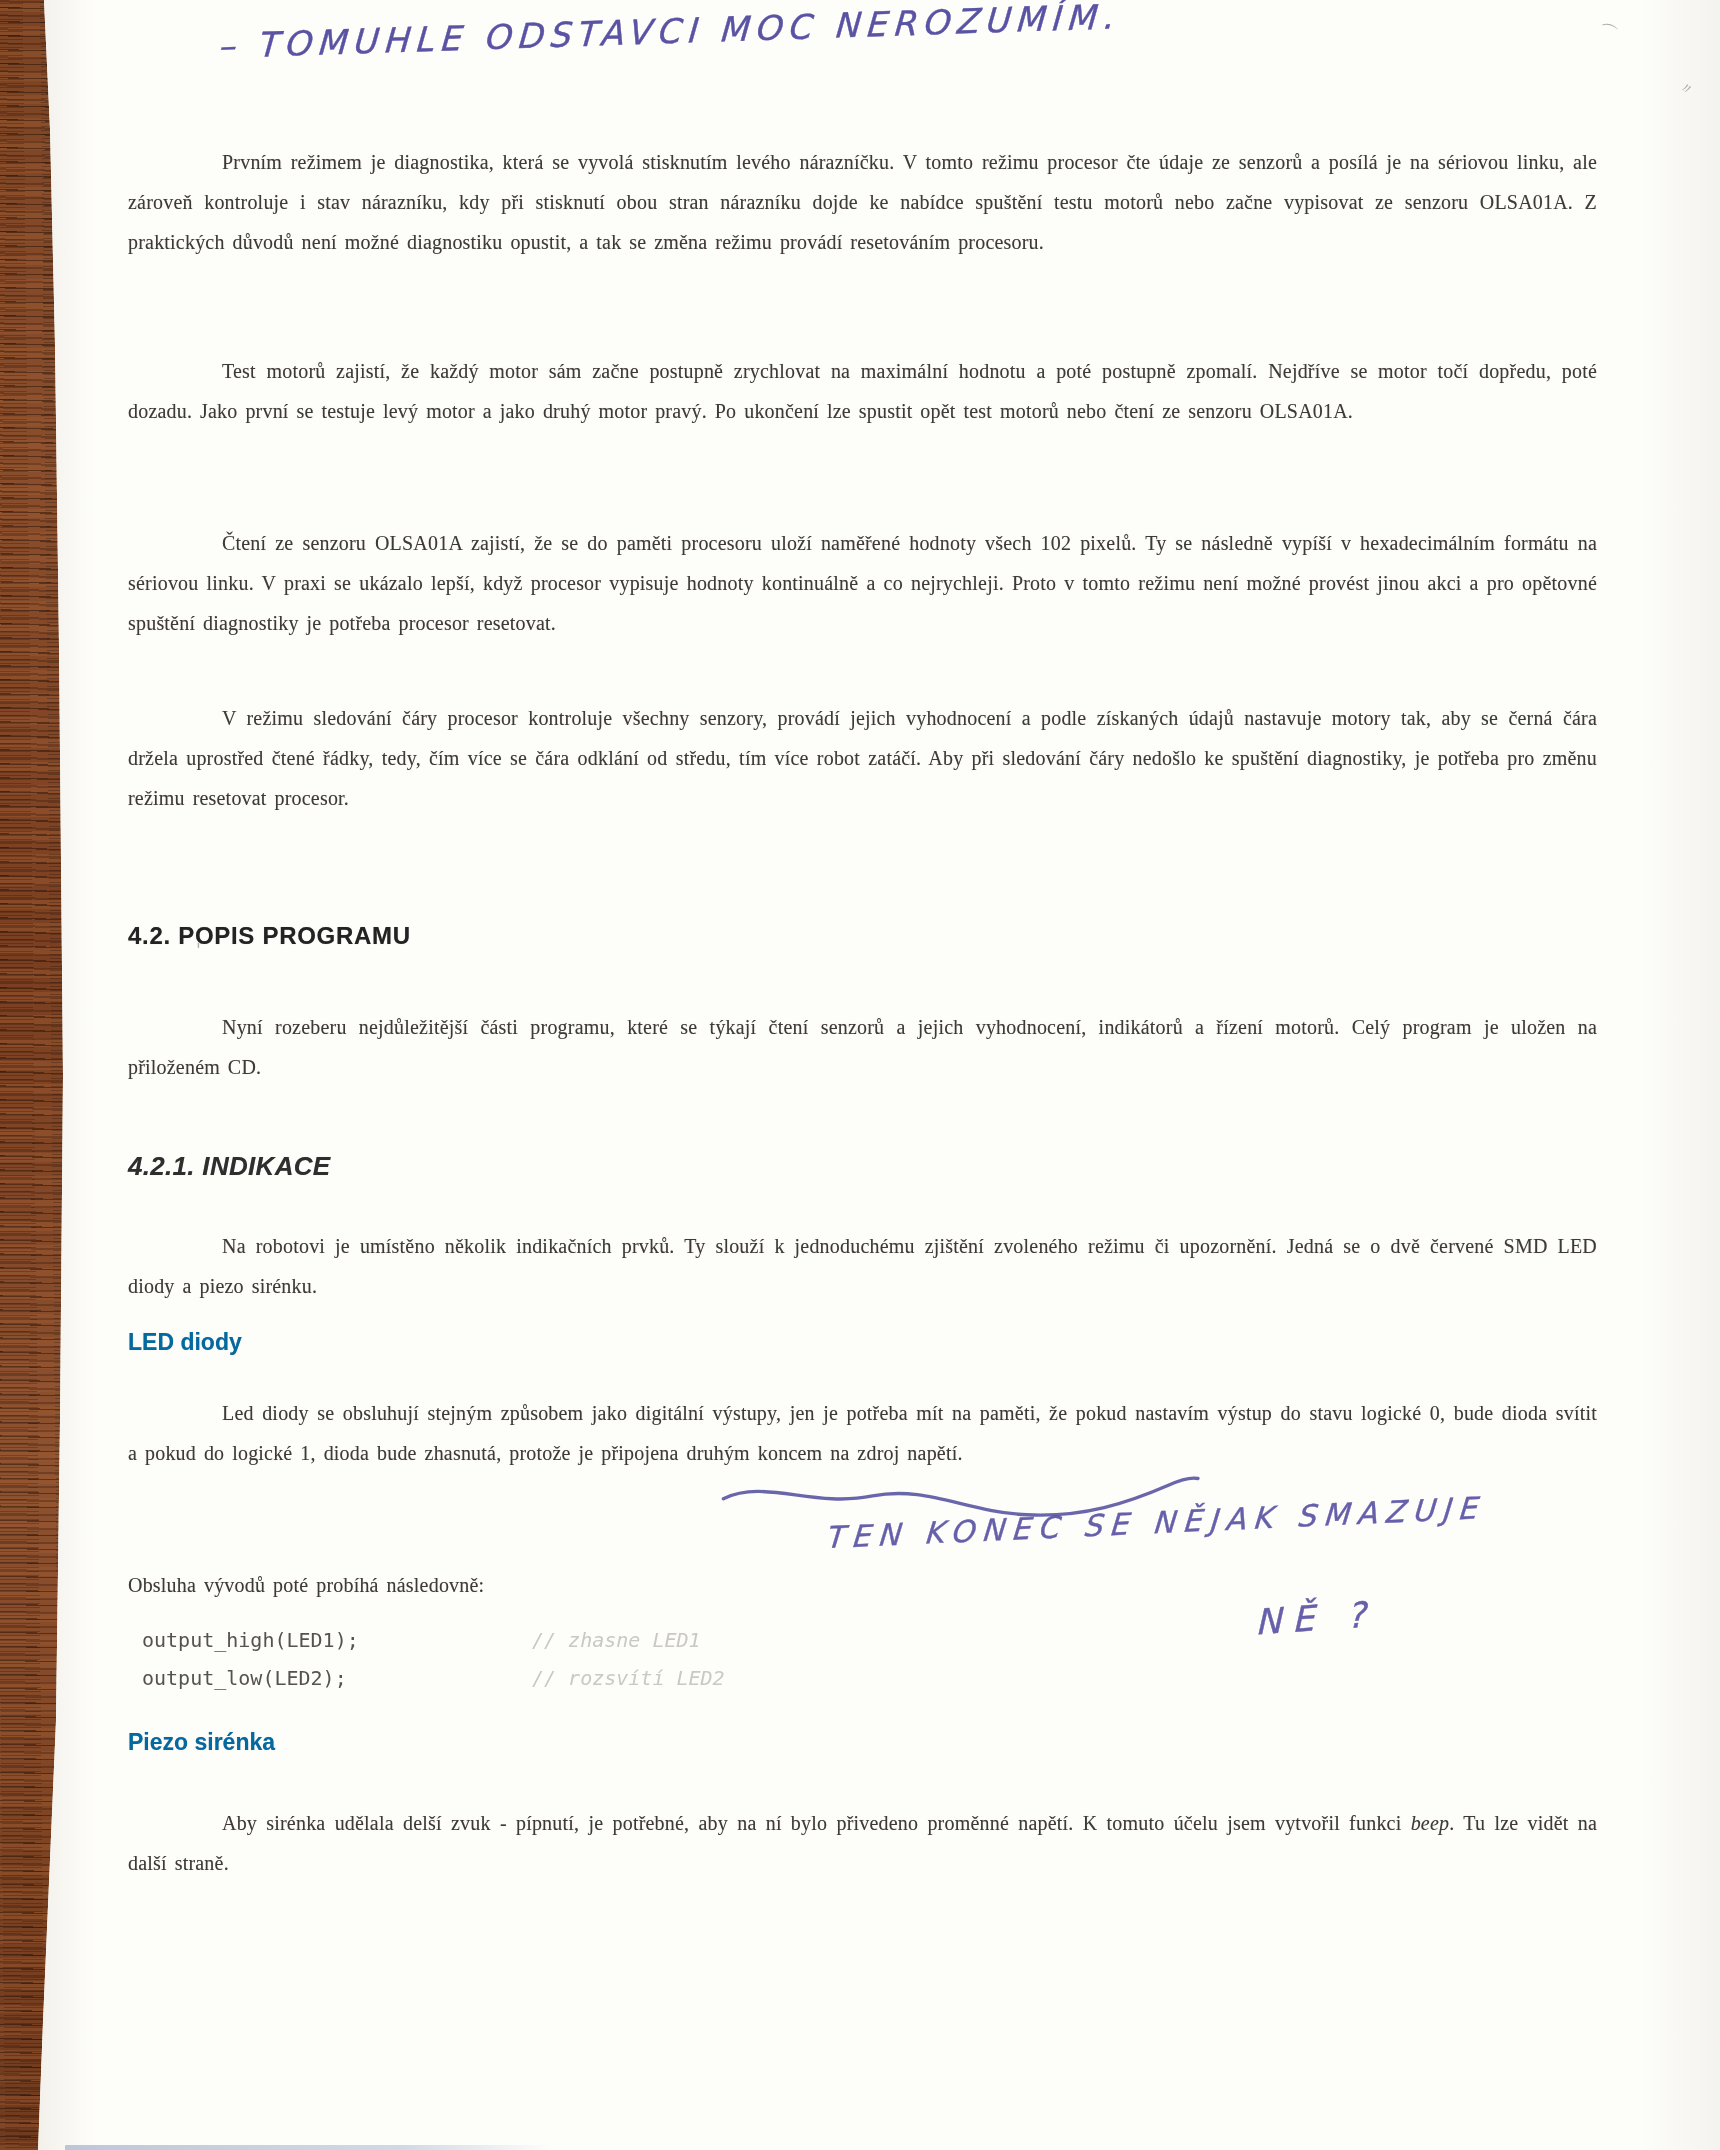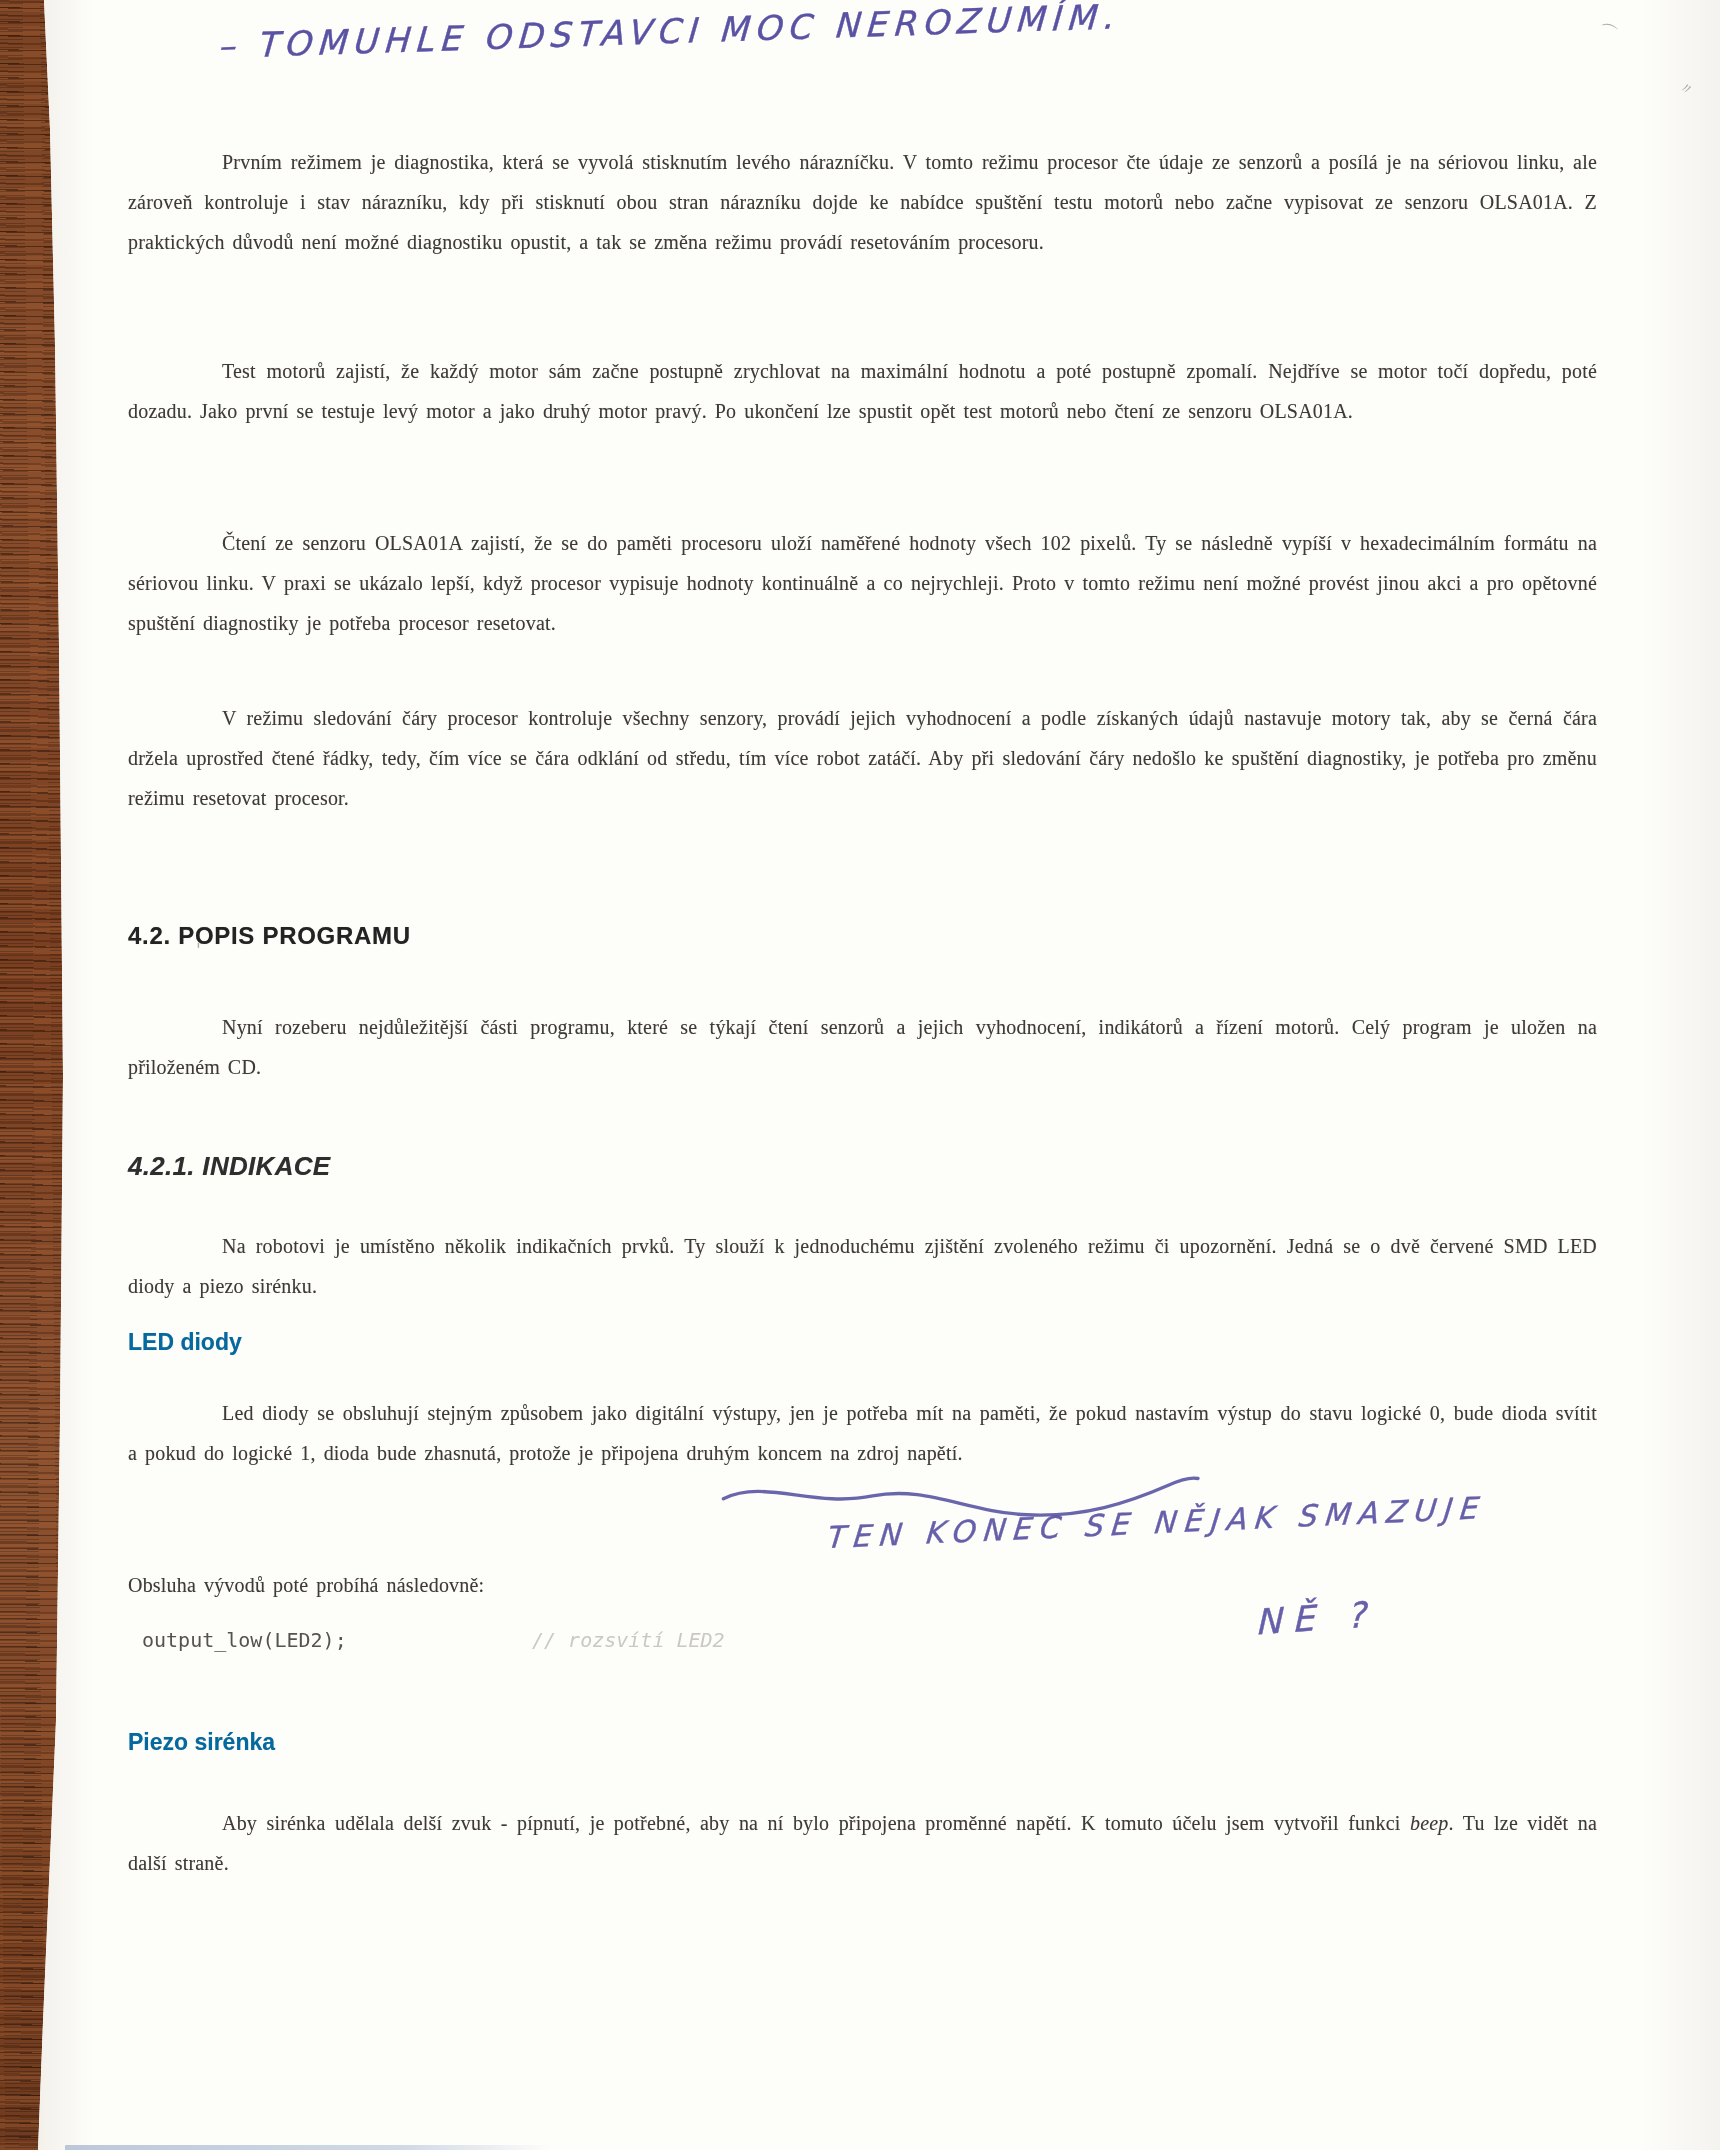--- a/index.html
+++ b/index.html
@@ -109,22 +109,23 @@
 <svg class="wave-svg" width="484" height="54" viewBox="0 0 720 80">
   <path d="M8,38 C70,8 140,52 230,34 C310,18 370,58 460,62 C545,66 610,44 670,18 C690,9 705,6 714,8" fill="none" stroke="#4f4b9d" stroke-width="5" stroke-linecap="round" opacity="0.85"></path>
 </svg>
 
 <div class="hand hand-margin1">TEN KONEC SE NĚJAK SMAZUJE</div>
 <div class="hand hand-margin2">NĚ ?</div>
 
 <div class="block para noindent" style="top:1565px">Obsluha vývodů poté probíhá následovně:</div>
 
 <div class="block code" style="top:1621px;left:142px">
+  <div><span class="c">output_high(LED1);</span><span class="comment">// zhasne  LED1</span></div>
   <div><span class="c">output_low(LED2);</span><span class="comment">// rozsvítí LED2</span></div>
 </div>
 
 <div class="block h4" style="top:1729px">Piezo sirénka</div>
-<div class="block para" style="top:1803px"><span>Aby sirénka udělala delší zvuk - pípnutí, je potřebné, aby na ní bylo připojena proměnné napětí. K tomuto účelu jsem vytvořil funkci </span><span class="beep">beep</span><span>. Tu lze vidět na další straně.</span></div>
+<div class="block para" style="top:1803px"><span>Aby sirénka udělala delší zvuk - pípnutí, je potřebné, aby na ní bylo přivedeno proměnné napětí. K tomuto účelu jsem vytvořil funkci </span><span class="beep">beep</span><span>. Tu lze vidět na další straně.</span></div>
 
 <div class="speck" style="left:1598px;top:20px;transform:rotate(14deg)">⌒</div>
 <div class="speck" style="left:1678px;top:79px;transform:rotate(32deg);font-size:16px">〃</div>
 <div class="speck" style="left:196px;top:940px;font-size:17.5px">'</div>
 
 
 </body></html>

